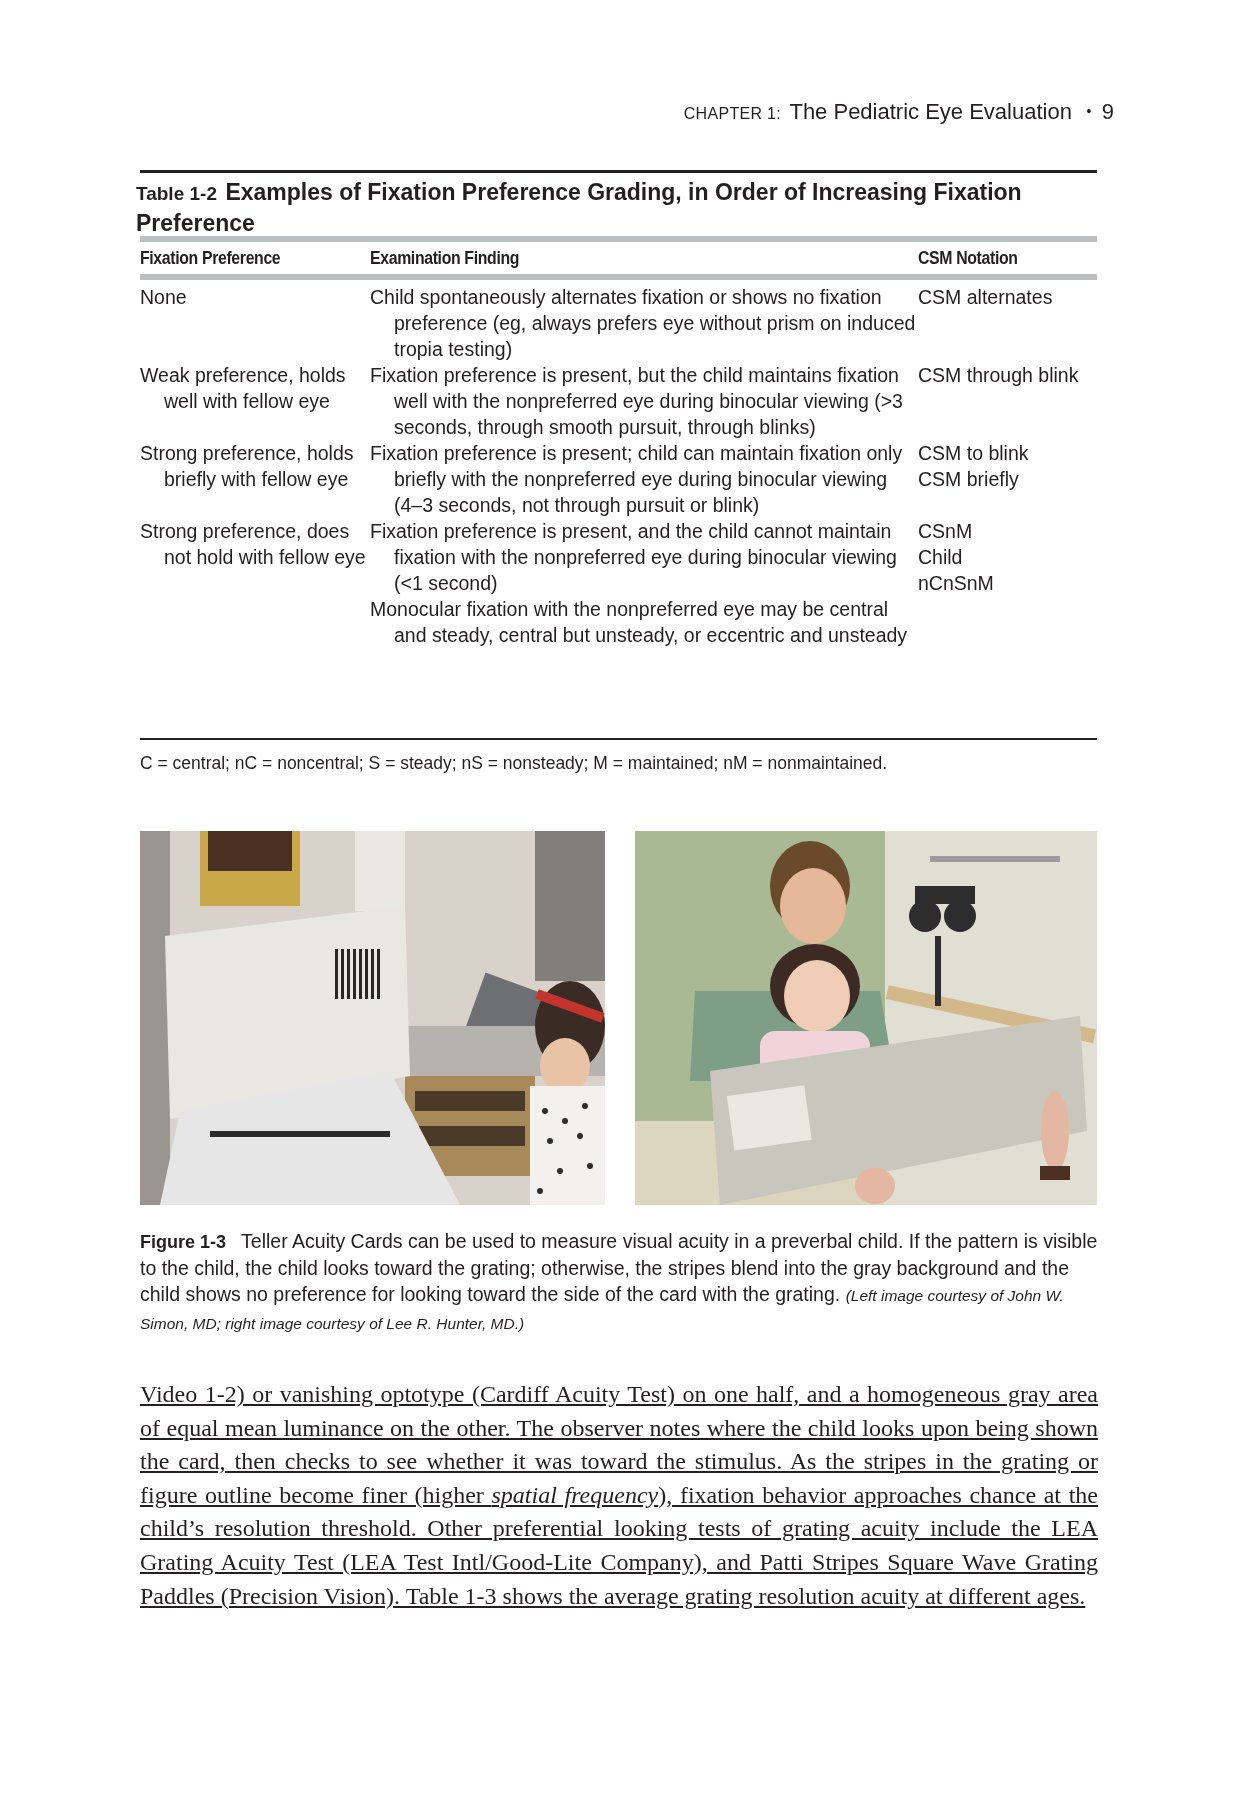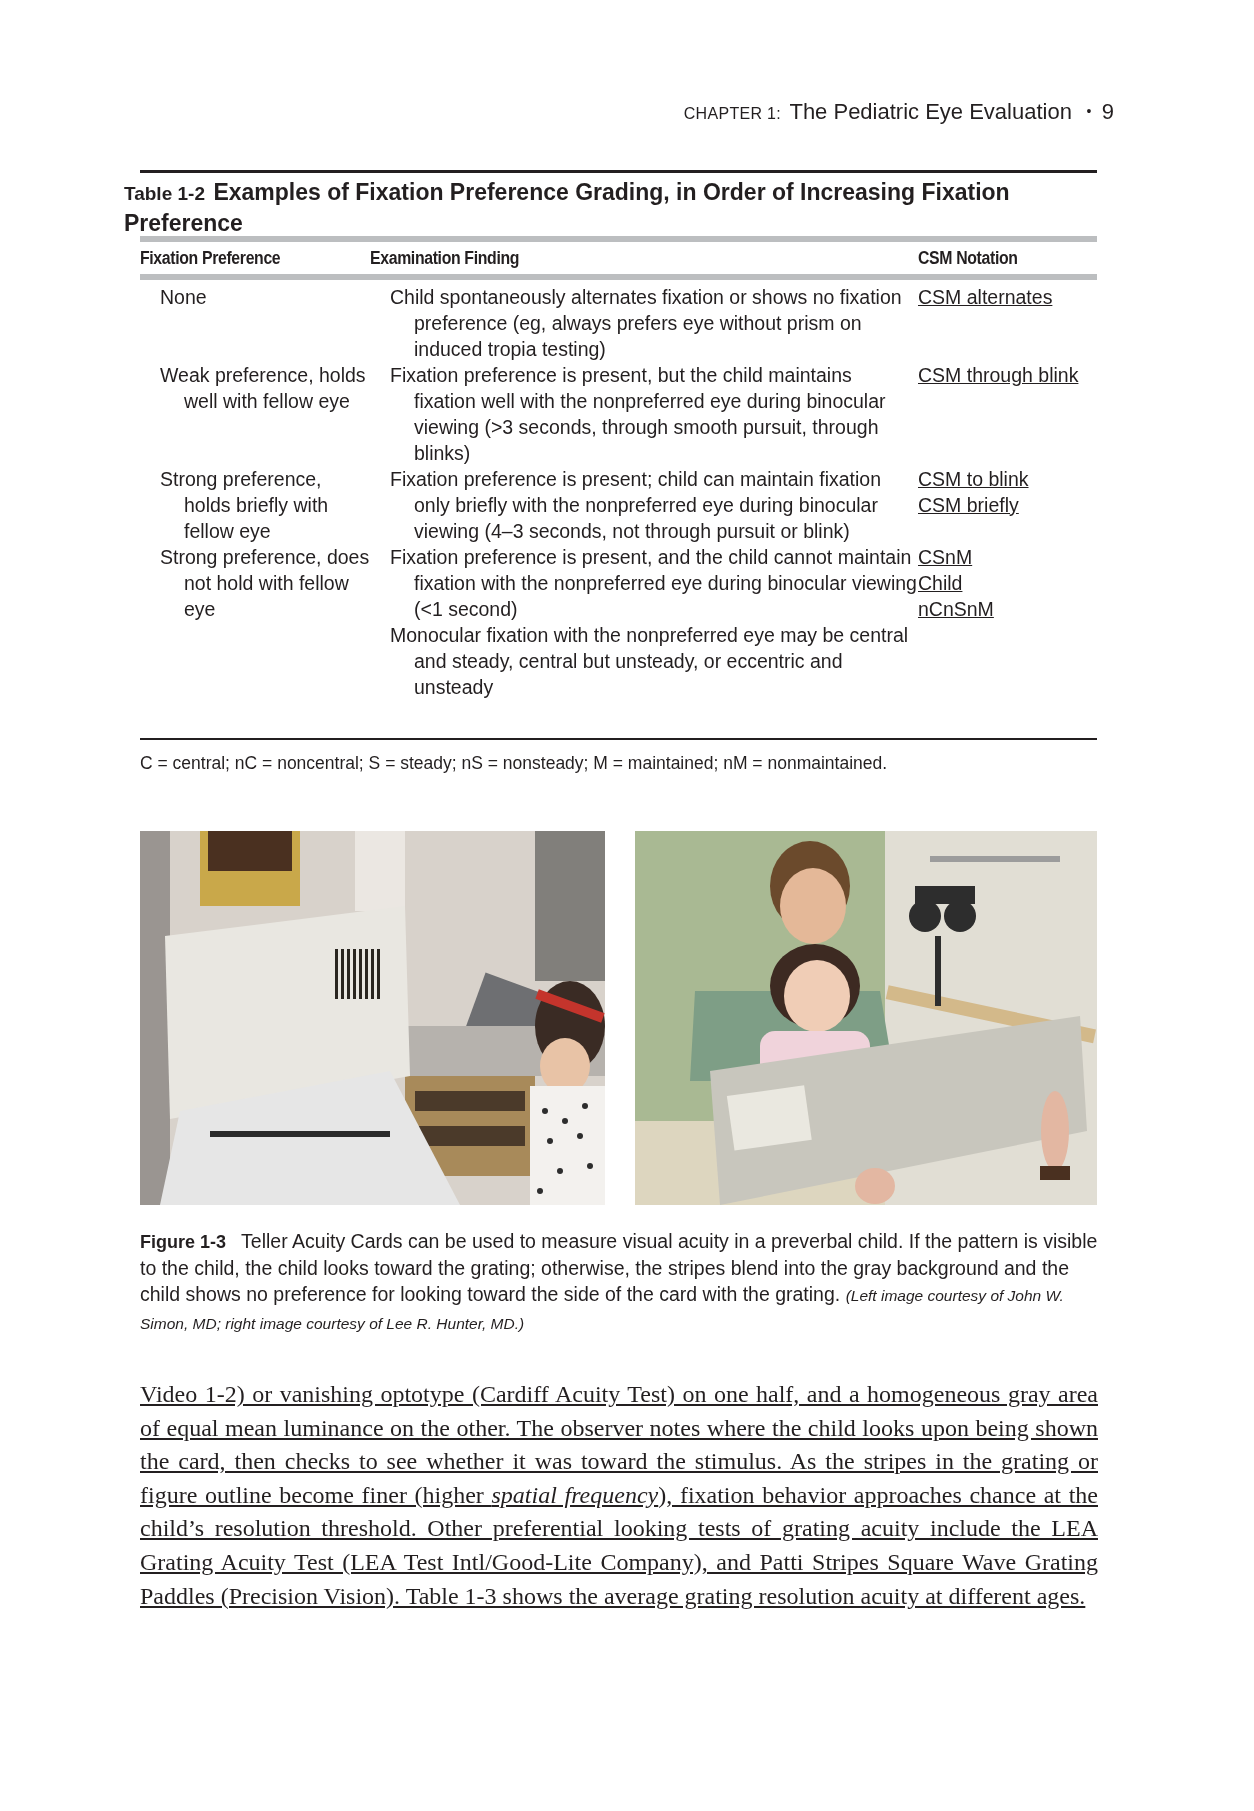--- a/index.html
+++ b/index.html
@@ -8,32 +8,32 @@
 
   
   .running-head { left: 157px; width: 957px; top: 99px; text-align: right; font-family: "Liberation Sans", sans-serif; white-space: nowrap; }
   .running-head .ch { font-size: 16px; letter-spacing: 0.3px; }
   .running-head .title { font-size: 22px; margin-left: 4px; }
   .running-head .bullet { font-size: 14px; margin: 0 6px 0 10px; position: relative; top: -3px; }
   .running-head .pg { font-size: 22px; }
 
   
   .rule-top { left: 140px; width: 957px; top: 170px; height: 3px; background: #231f20; }
-  .table-title { left: 124px; width: 900px; top: 178px; font-family: "Liberation Sans", sans-serif; font-weight: bold; line-height: 29px; }
+  .table-title { left: 136px; width: 900px; top: 178px; font-family: "Liberation Sans", sans-serif; font-weight: bold; line-height: 29px; }
   .table-title .lbl { font-size: 19px; }
   .table-title .txt { font-size: 23px; margin-left: 4px; }
   .gray-bar { left: 140px; width: 957px; height: 6px; background: #bcbec0; }
   .th { top: 248px; font-family: "Liberation Sans", sans-serif; font-weight: bold; font-size: 18px; letter-spacing: -0.4px; transform: scaleX(0.88); transform-origin: left; white-space: nowrap; }
 
   .tbody { left: 140px; width: 957px; top: 284px; font-family: "Liberation Sans", sans-serif; font-size: 19.5px; line-height: 26px; }
   .trow { display: flex; }
   .c1 { width: 230px; }
   .c2 { width: 548px; }
-  .c3 { width: 179px; text-decoration: underline; }
-  .hang { padding-left: 24px; text-indent: -24px; margin-left: 20px; }
+  .c3 { width: 179px; }
+  .hang { padding-left: 24px; text-indent: -24px; }
   .rule-bottom { left: 140px; width: 957px; top: 738px; height: 2px; background: #231f20; }
   .footnote { left: 140px; width: 957px; top: 753px; font-family: "Liberation Sans", sans-serif; font-size: 17.5px; white-space: nowrap; }
 
   
   .photo { top: 831px; height: 374px; overflow: hidden; }
   .photo-left { left: 140px; width: 465px; background: #cfc8c1; }
   .photo-right { left: 635px; width: 462px; background: #a9b89a; }
   .photo svg { display: block; width: 100%; height: 100%; }
 
   

